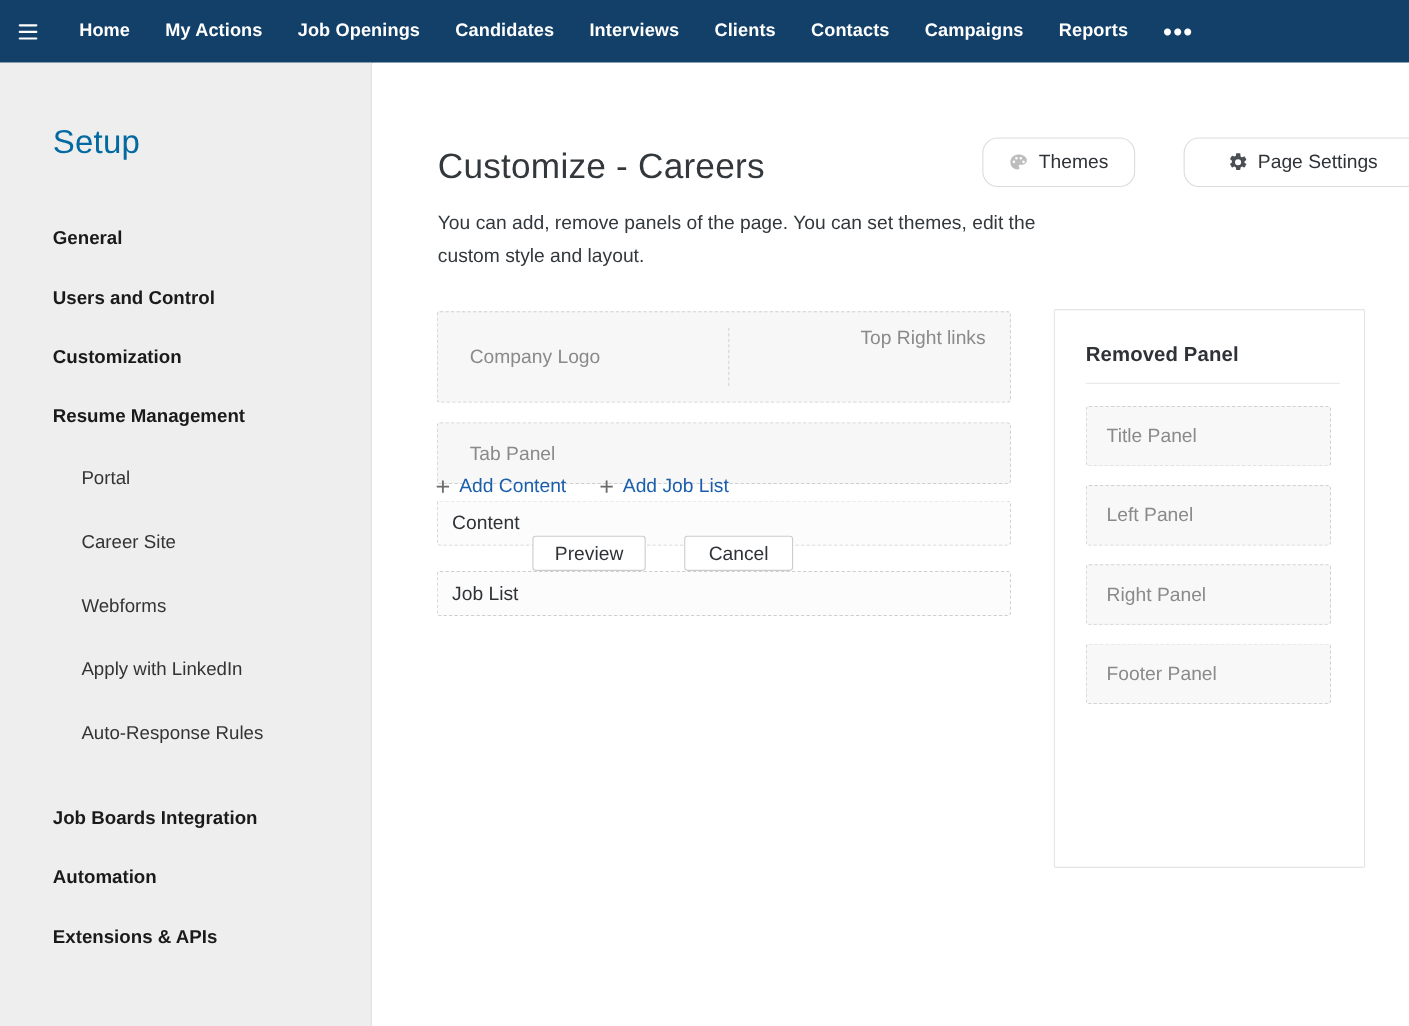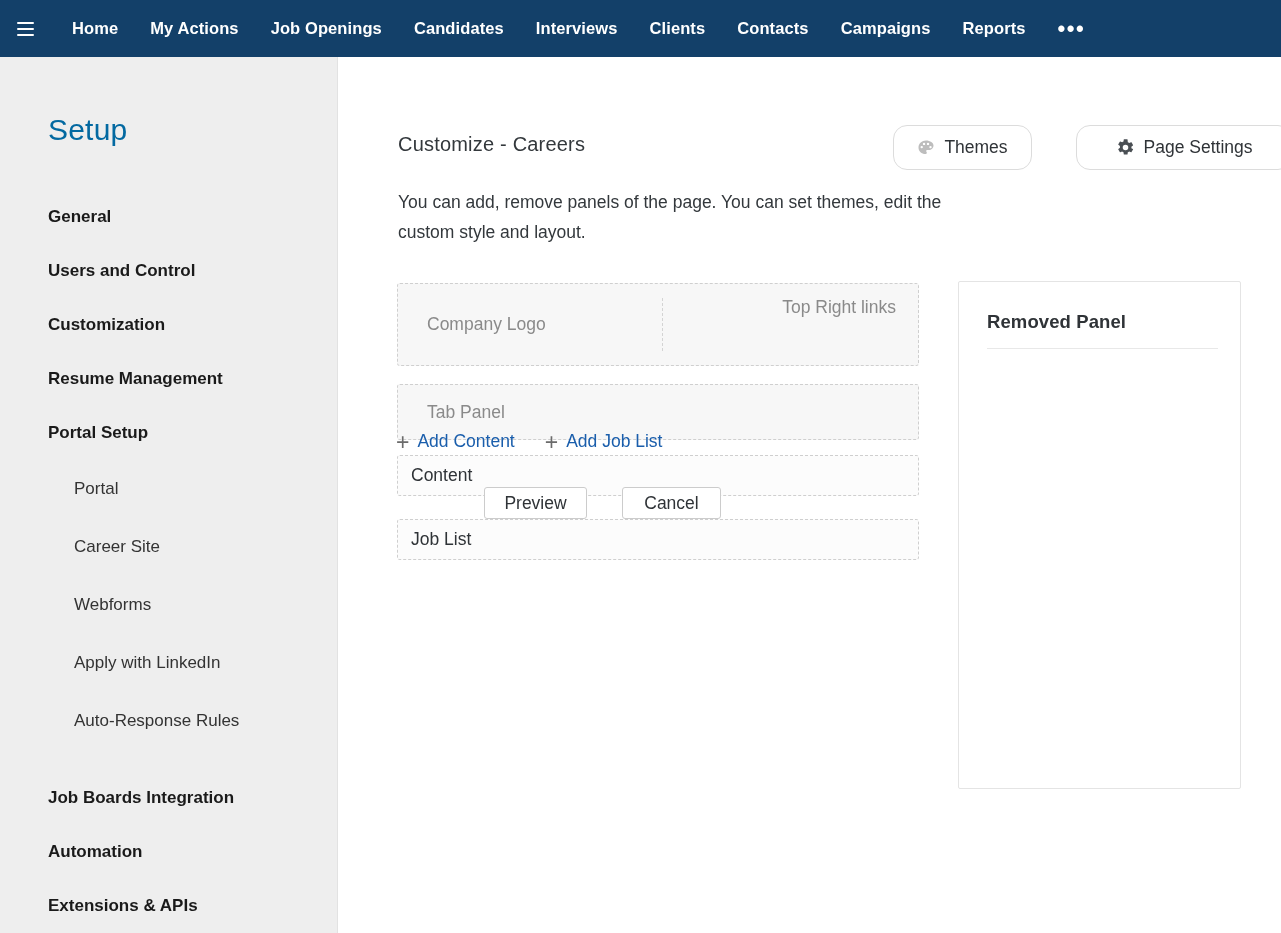--- a/index.html
+++ b/index.html
@@ -112,21 +112,21 @@
 
   #page-head {
     position: absolute;
     top: 68px;
     left: 59px;
     width: 845px;
     height: 52px;
   }
 
   #page-title {
-    font-size: 20px;
+    font-size: 32px;
     font-weight: normal;
     color: #33383c;
     letter-spacing: 0.2px;
     position: absolute;
     left: 0;
     top: 8px;
   }
 
   .head-btn {
     position: absolute;
@@ -356,21 +356,20 @@
   <div class="nav-item dots">•••</div>
 </div>
 
 <div id="sidebar">
   <div id="setup-title">Setup</div>
 
   <div class="side-link">General</div>
   <div class="side-link">Users and Control</div>
   <div class="side-link">Customization</div>
   <div class="side-link">Resume Management</div>
-  <div class="side-link">Portal Setup</div>
 
   <div class="side-link sub">Portal</div>
   <div class="side-link sub">Career Site</div>
   <div class="side-link sub">Webforms</div>
   <div class="side-link sub">Apply with LinkedIn</div>
   <div class="side-link sub">Auto-Response Rules</div>
 
   <div class="side-gap"></div>
 
   <div class="side-link">Job Boards Integration</div>
@@ -441,15 +440,21 @@
   </div>
 
   <div id="action-row">
     <div class="act-btn" id="btn-preview">Preview</div>
     <div class="act-btn" id="btn-cancel">Cancel</div>
   </div>
 
   <div id="removed-box">
     <div id="removed-title">Removed Panel</div>
     <div id="removed-rule"></div>
+    <div id="removed-list">
+      <div class="removed-item">Title Panel</div>
+      <div class="removed-item">Left Panel</div>
+      <div class="removed-item">Right Panel</div>
+      <div class="removed-item">Footer Panel</div>
+    </div>
   </div>
 
 </div>
 
 </body></html>

